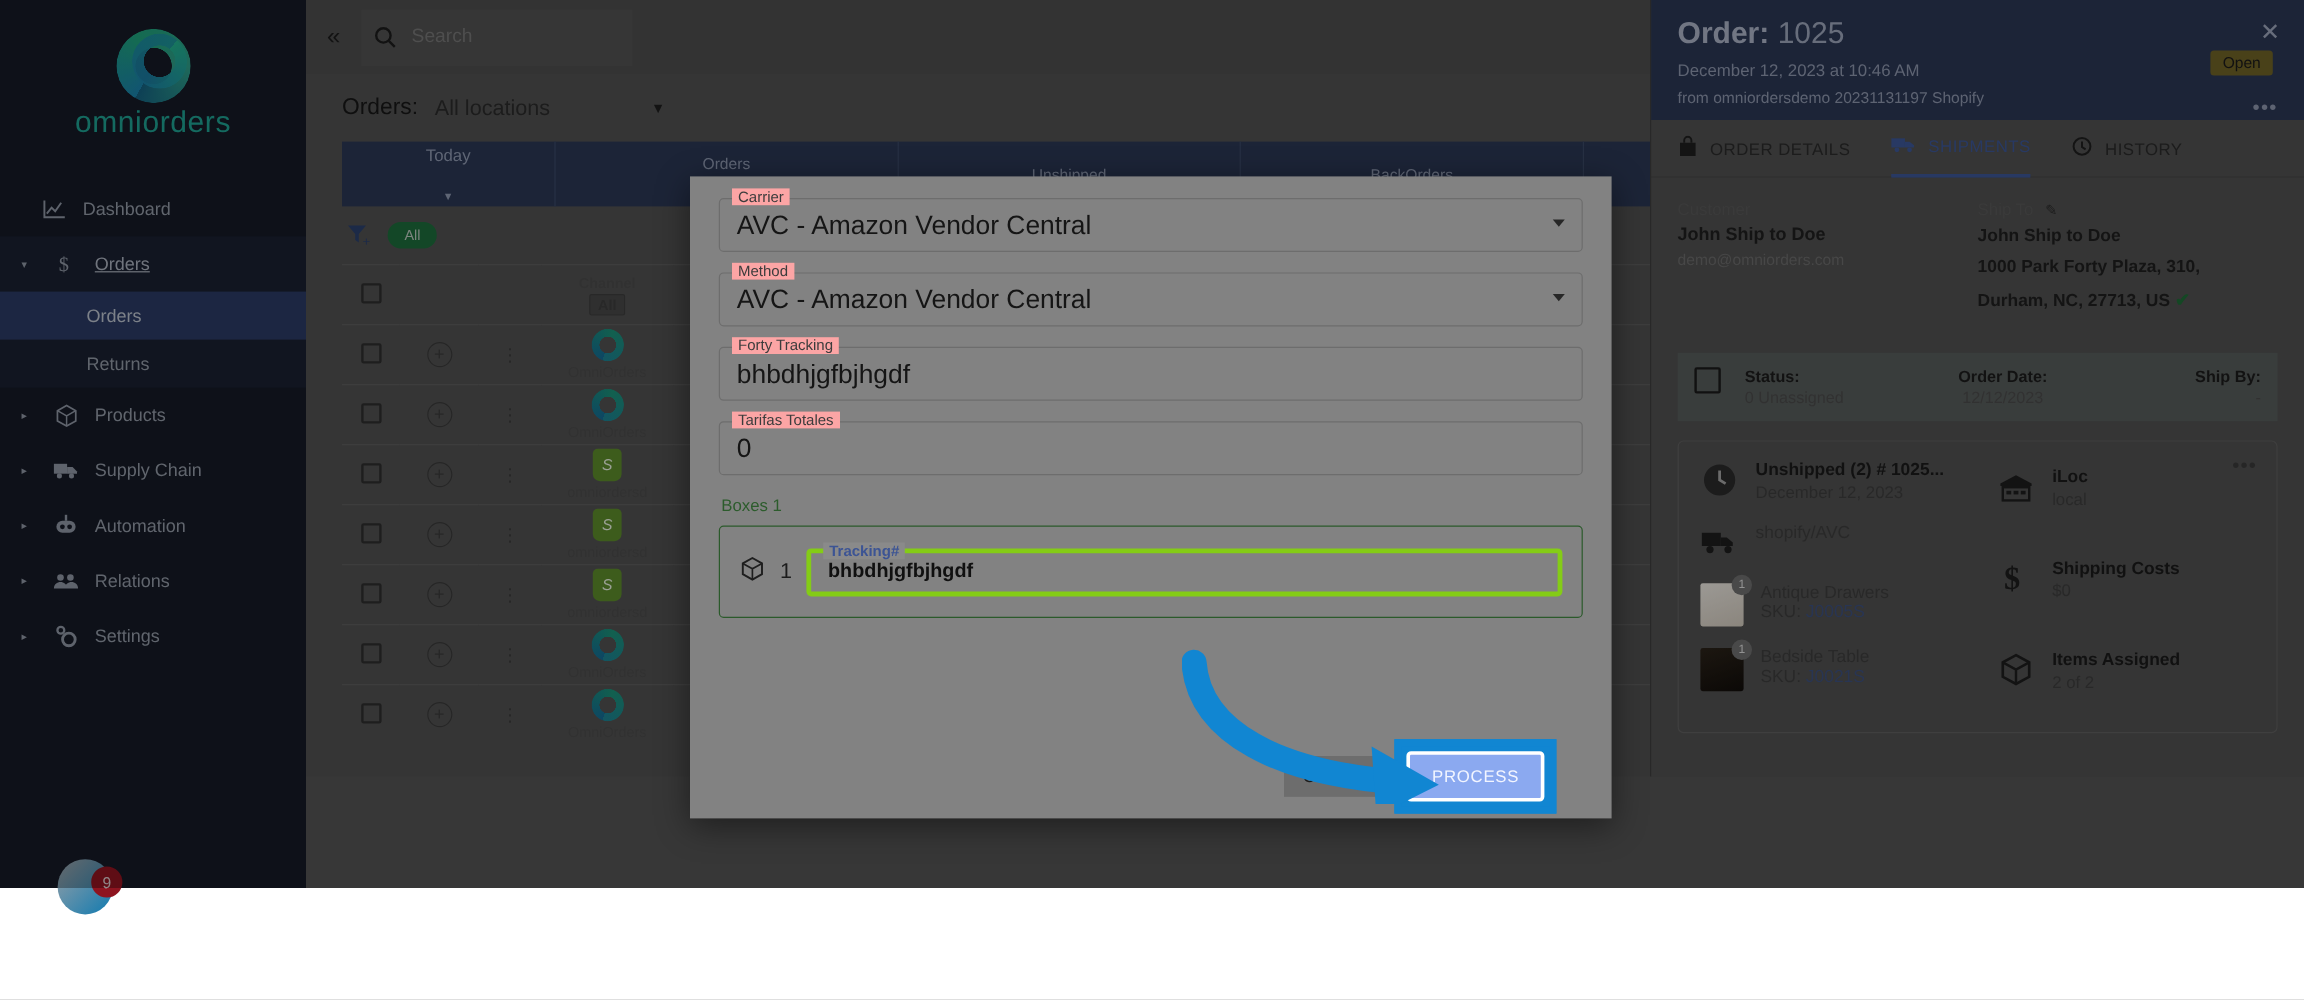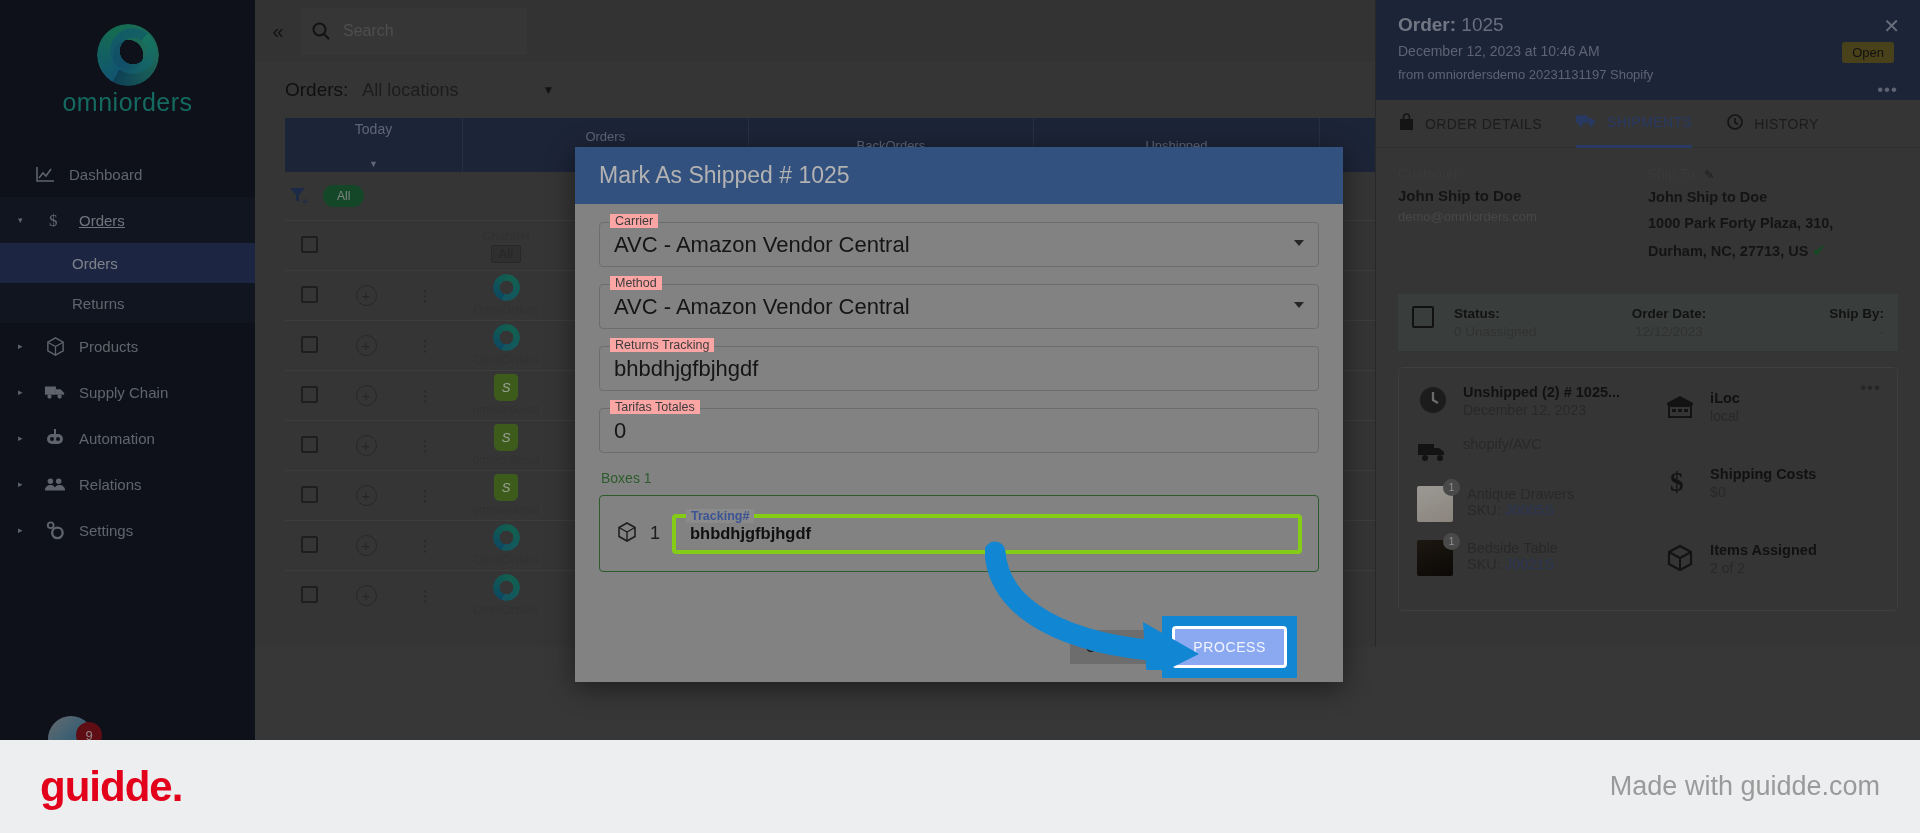--- a/index.html
+++ b/index.html
@@ -75,21 +75,21 @@
   .sel-all{background:#474747;color:#3c3c3c;font-size:12px;border:1px solid #3c3c3c;padding:1px 6px;border-radius:2px;}
   .pill{border:1px solid #2f3f72;border-radius:13px;color:#46567f;padding:4px 12px;font-size:12px;}
   .badge-open{background:#6e6126;color:#141414;padding:4px 14px;font-size:13px;border-radius:3px;}
   .badge-route{background:#5c5c5c;color:#545454;padding:5px 14px;font-size:13px;border-radius:3px;}
   .lnk{color:#2f4270;font-size:14px;}
   .qty{background:#5a5a5a;color:#2e2e2e;padding:4px 14px;font-size:14px;border-radius:3px;}
 
   
   .drawer{position:absolute;right:0;top:0;width:545px;bottom:93px;background:#4f4f4f;border-left:1px solid #3c3c3c;}
   .drawer-head{background:#2a3653;height:100px;padding:14px 22px 0 22px;position:relative;color:#9aa3b8;}
-  .drawer-head .ttl{font-size:19px;}
+  .drawer-head .ttl{font-size:25px;}
   .drawer-head .ttl b{color:#a9b1c4;}
   .drawer-head .sub{font-size:14px;margin-top:7px;color:#8b94aa;}
   .drawer-head .src{font-size:13px;margin-top:7px;color:#8b94aa;line-height:1.35;}
   .drawer-head .x{position:absolute;right:20px;top:14px;font-size:20px;color:#9aa3b8;cursor:pointer;}
   .drawer-head .open-badge{position:absolute;right:26px;top:42px;background:#6e6126;color:#1a1a1a;font-size:13px;padding:3px 10px;border-radius:3px;}
   .drawer-head .dots{position:absolute;right:22px;top:80px;color:#8b94aa;font-size:17px;letter-spacing:1px;}
 
   .tabs{display:flex;align-items:center;height:48px;padding-left:22px;gap:34px;border-bottom:1px solid #464646;}
   .tab{display:flex;align-items:center;gap:10px;font-size:14px;color:#2a2a2a;height:48px;cursor:pointer;letter-spacing:.4px;}
   .tab.sel{color:#3c5694;border-bottom:3px solid #3c5694;}
@@ -287,24 +287,24 @@
       <div class="stats">
         <div class="stat today">
           <span>Today</span>
           <span style="font-size:9px">▼</span>
         </div>
         <div class="stat">
           <span>Orders</span>
           <span class="v">2</span>
         </div>
         <div class="stat">
+          <span>Unshipped</span>
+        </div>
+        <div class="stat">
           <span>BackOrders</span>
-        </div>
-        <div class="stat">
-          <span>Unshipped</span>
         </div>
         <div class="stat">
           <span>Assigned</span>
         </div>
         <div class="stat">
           <span>Shipped</span>
         </div>
       </div>
 
       <div class="filters">
@@ -626,37 +626,36 @@
             </div>
           </div>
         </div>
       </div>
     </div>
   </div>
 
   <div class="scrim"></div>
 
   <div class="modal">
-    <div class="m-head">Mark As Shipped # 1025</div>
     <div class="m-body">
 
       <div class="fld">
         <span class="lg">Carrier</span>
         <span class="fv">AVC - Amazon Vendor Central</span>
         <span class="arw"></span>
       </div>
 
       <div class="fld">
         <span class="lg">Method</span>
         <span class="fv">AVC - Amazon Vendor Central</span>
         <span class="arw"></span>
       </div>
 
       <div class="fld">
-        <span class="lg">Returns Tracking</span>
+        <span class="lg">Forty Tracking</span>
         <span class="fv">bhbdhjgfbjhgdf</span>
       </div>
 
       <div class="fld">
         <span class="lg">Tarifas Totales</span>
         <span class="fv">0</span>
       </div>
 
       <div class="boxes-lab">Boxes 1</div>
 
@@ -681,18 +680,14 @@
         <button class="btn-proc">PROCESS</button>
       </span>
     </div>
   </div>
 
   <svg class="arrow" viewBox="0 0 280 130">
     <path d="M10 12 C 14 70, 80 105, 185 112" stroke="#1186d2" stroke-width="21" fill="none" stroke-linecap="round"></path>
     <path d="M158 82 L214 114 L162 140 Z" fill="#1186d2"></path>
   </svg>
 
-  <div class="footer">
-    <div class="guidde">guidde.</div>
-    <div class="madewith">Made with guidde.com</div>
-  </div>
 
 </div>
 
 </body></html>

